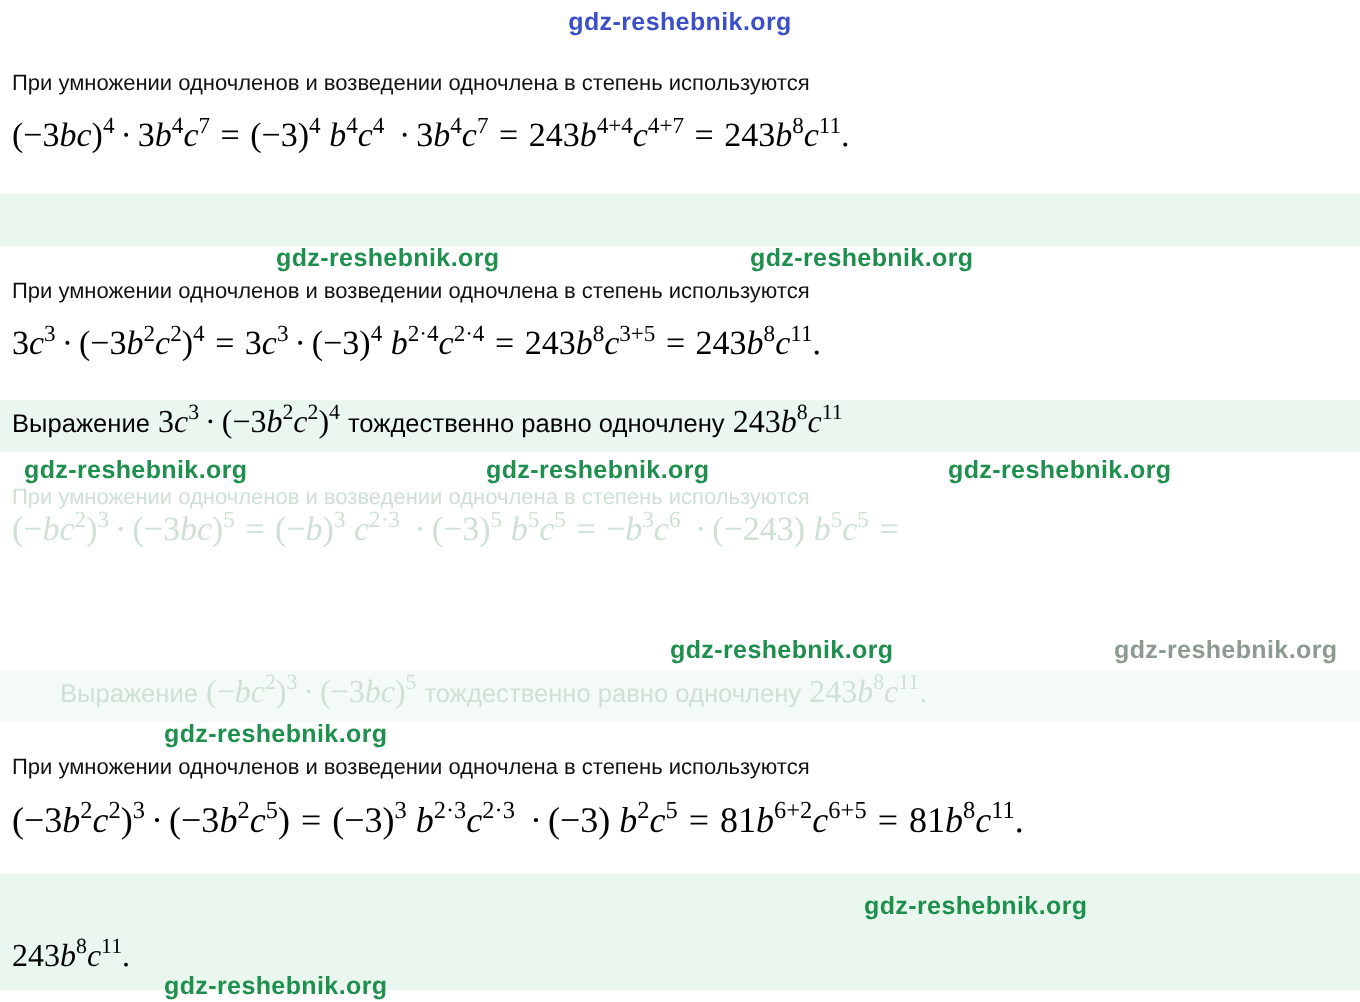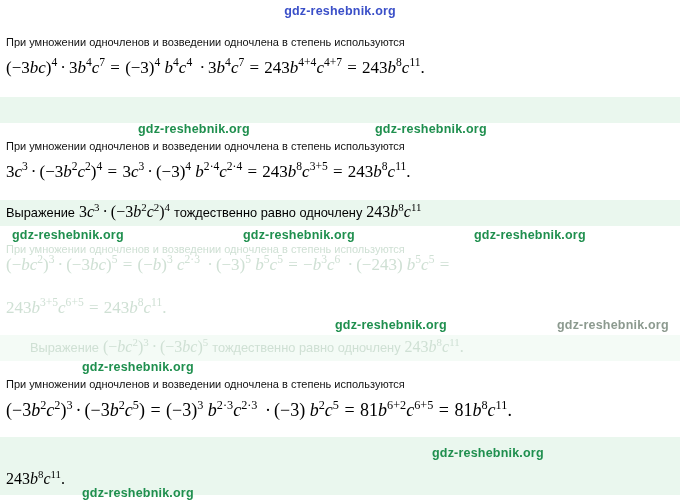--- a/index.html
+++ b/index.html
@@ -144,24 +144,20 @@
   <div class="intro faded" style="top:243px; color:#cfe0d4;">При умножении одночленов и возведении одночлена в степень используются</div>
 
   <div class="mathline faded-math" style="top:255px;">
     (−<i class="v">bc</i><sup>2</sup>)<sup>3</sup><span class="dot">·</span>(−3<i class="v">bc</i>)<sup>5</sup>
     <span class="op">=</span> (−<i class="v">b</i>)<sup>3</sup>&nbsp;<i class="v">c</i><sup>2·3</sup>
     <span class="dot">·</span>(−3)<sup>5</sup>&nbsp;<i class="v">b</i><sup>5</sup><i class="v">c</i><sup>5</sup>
     <span class="op">=</span> −<i class="v">b</i><sup>3</sup><i class="v">c</i><sup>6</sup>
     <span class="dot">·</span>(−243)&nbsp;<i class="v">b</i><sup>5</sup><i class="v">c</i><sup>5</sup> <span class="op">=</span>
   </div>
 
-  <div class="mathline faded-math" style="top:298px;">
-    243<i class="v">b</i><sup>3+5</sup><i class="v">c</i><sup>6+5</sup>
-    <span class="op">=</span> 243<i class="v">b</i><sup>8</sup><i class="v">c</i><sup>11</sup>.
-  </div>
 
   <div class="hl" style="top:335px; height:26px; background:#f4fbf6;"></div>
   <div class="concl faded-math" style="top:338px;margin-left:24px;">
     <span class="lbl">Выражение</span>
     (−<i class="v">bc</i><sup>2</sup>)<sup>3</sup><span class="dot">·</span>(−3<i class="v">bc</i>)<sup>5</sup>
     <span class="lbl">тождественно равно одночлену</span>
     243<i class="v">b</i><sup>8</sup><i class="v">c</i><sup>11</sup>.
   </div>
 
   <div class="intro" style="top:378px;">При умножении одночленов и возведении одночлена в степень используются</div>

